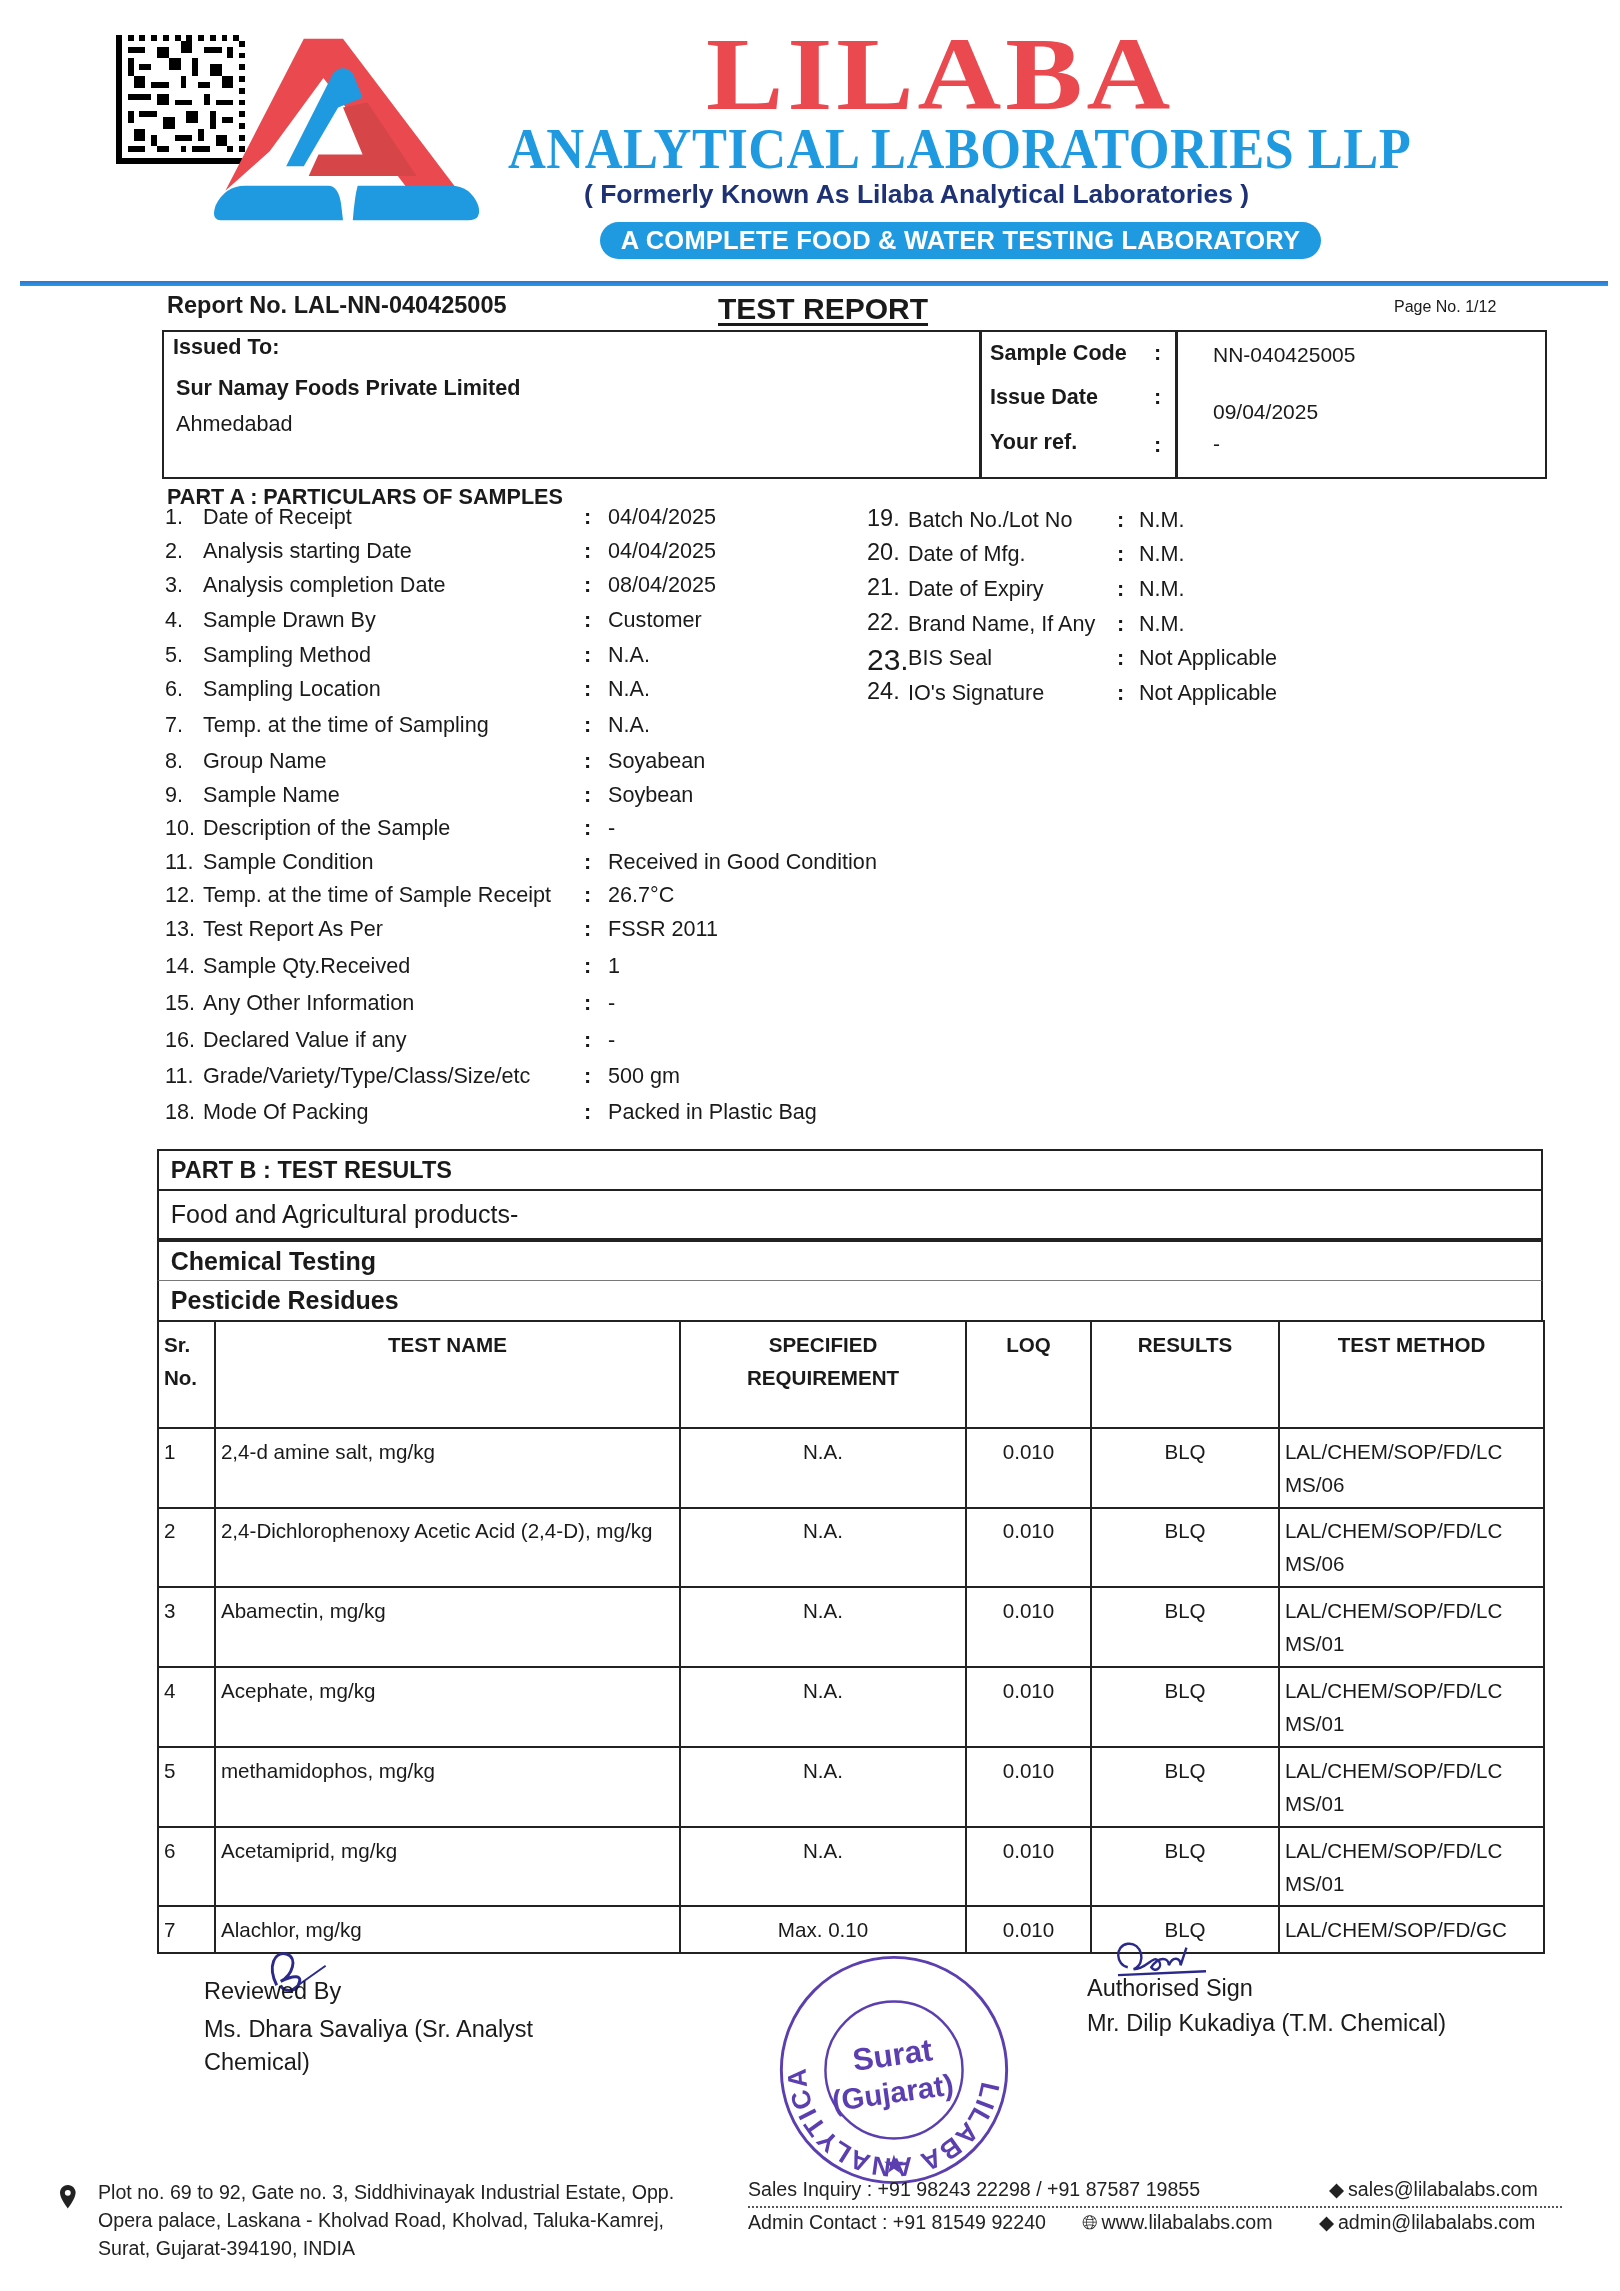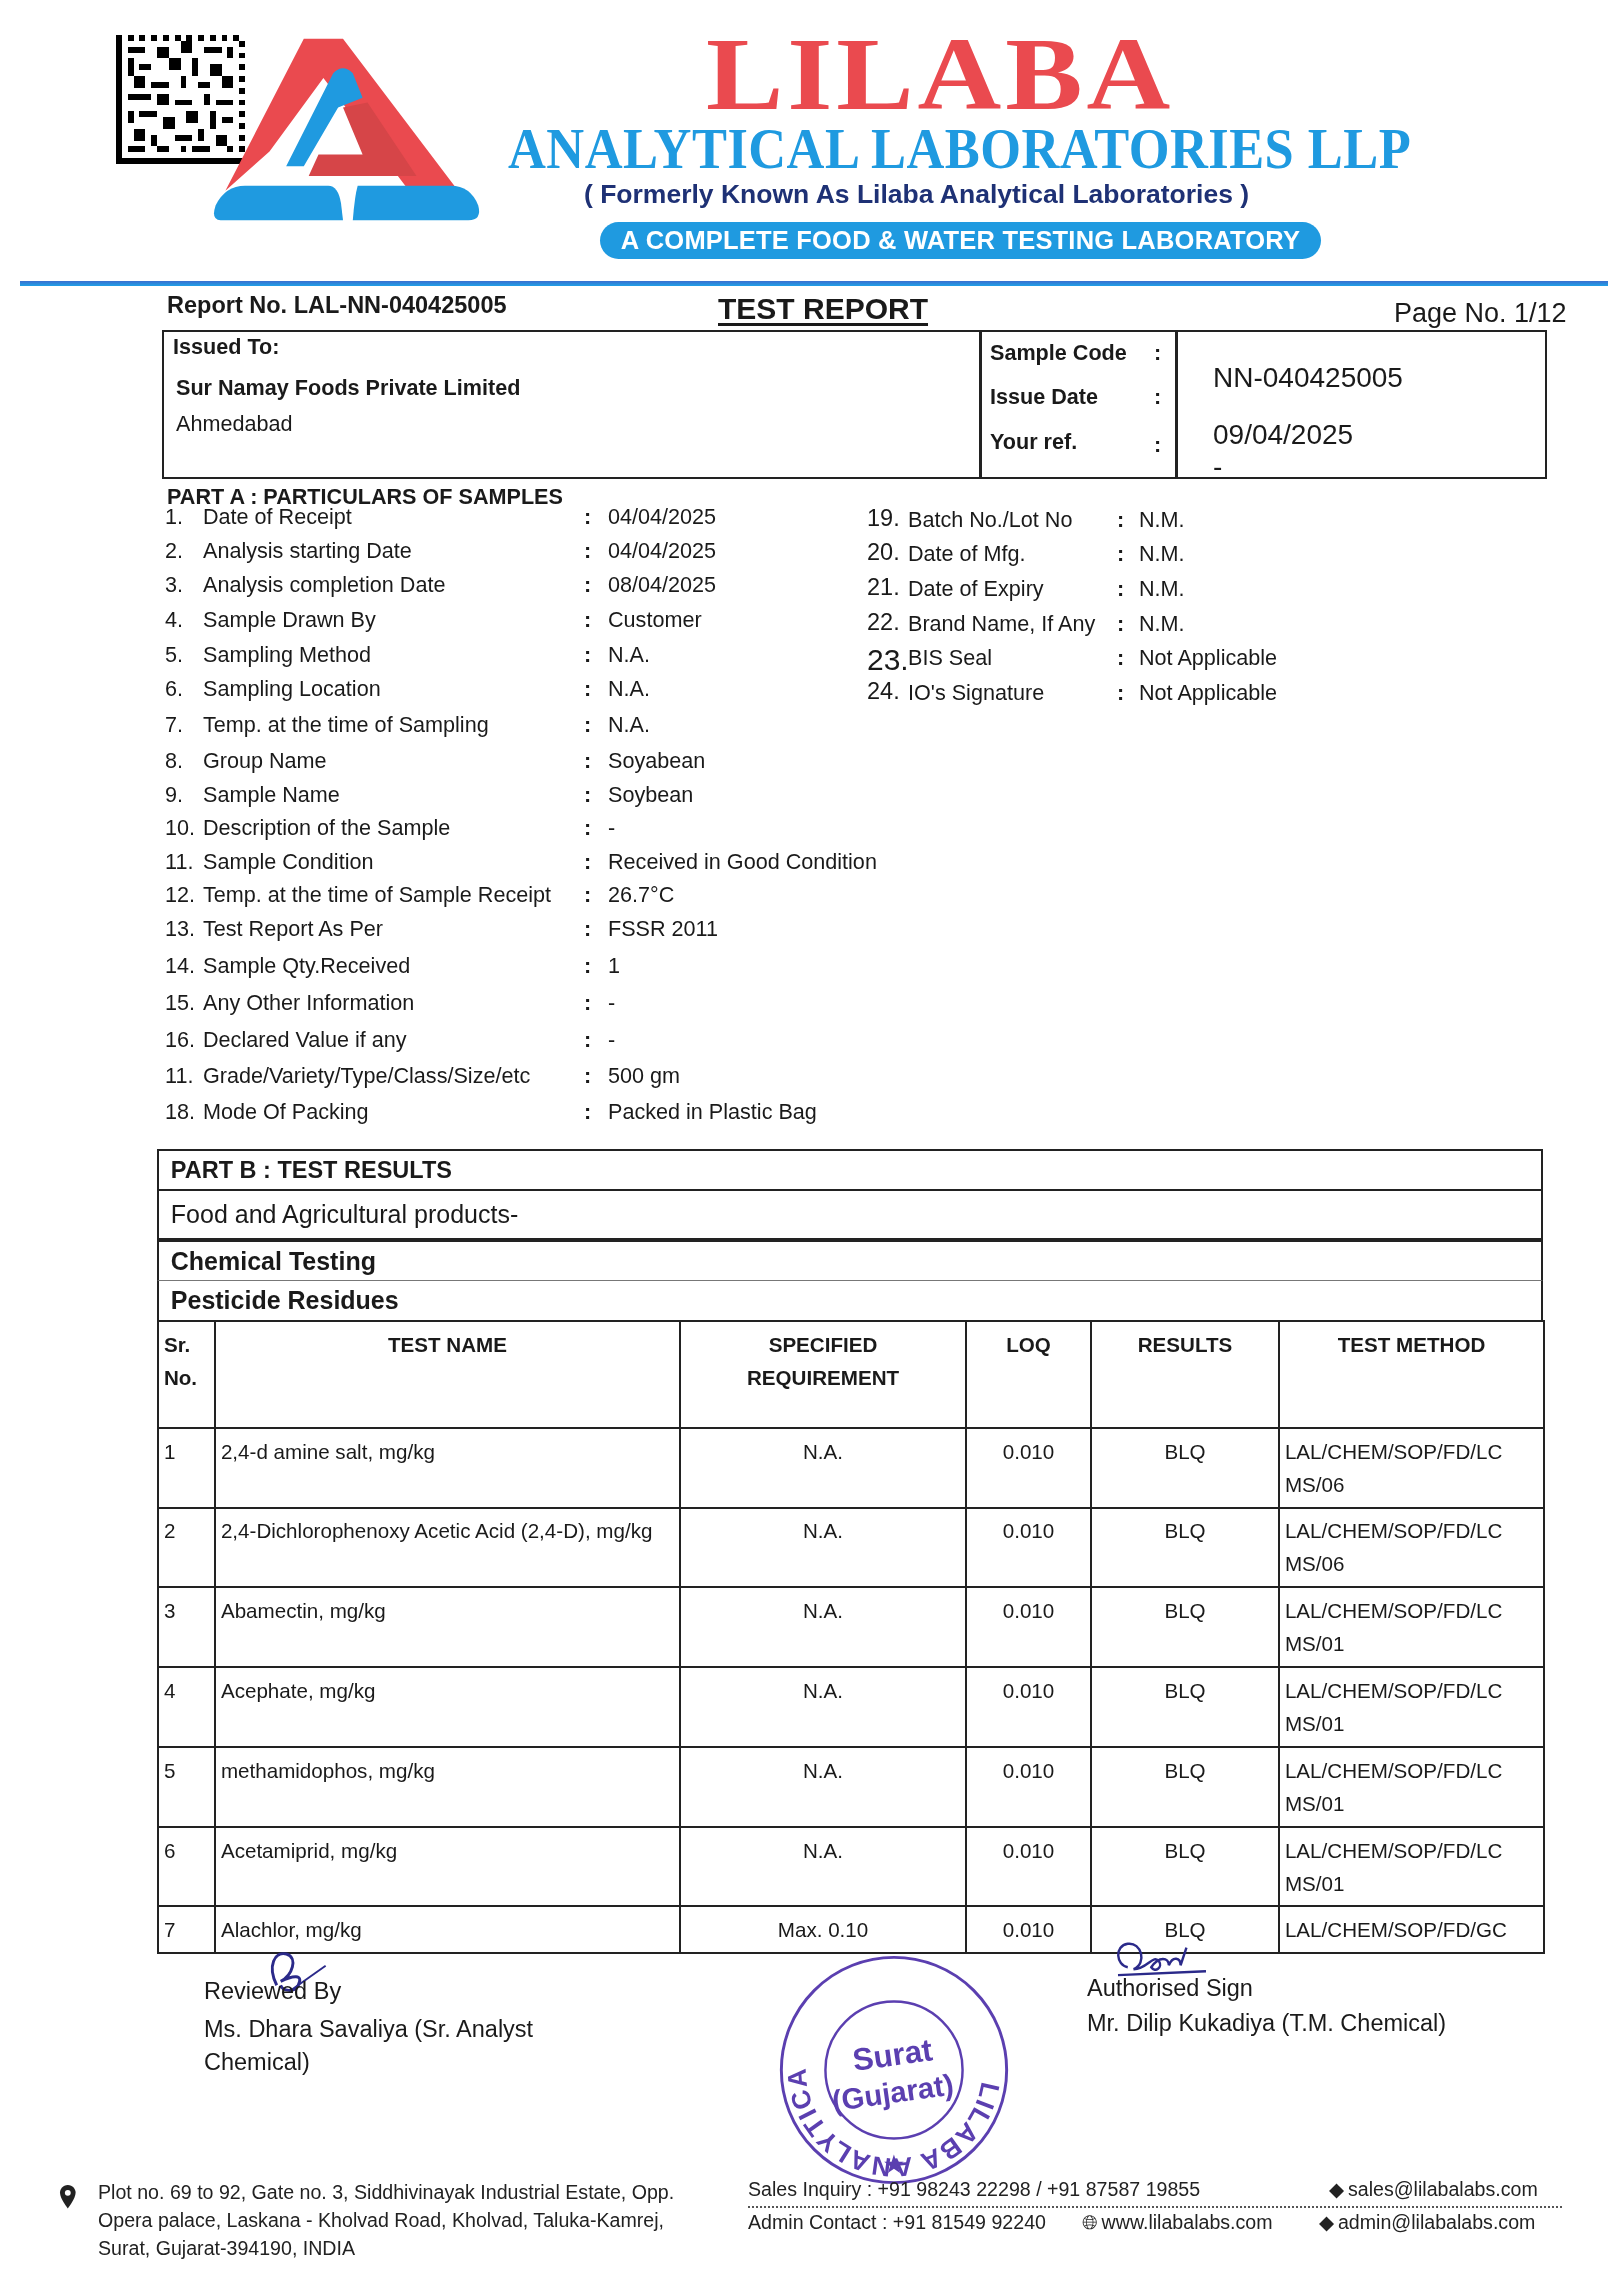--- a/index.html
+++ b/index.html
@@ -19,31 +19,31 @@
   .brand-former { left: 584px; top: 179px; font-weight: bold; font-size: 26.5px; color: #1e3175; }
   .brand-pill { left: 600px; top: 222px; width: 721px; height: 37px; border-radius: 18.6px;
                 background: #1f9ae0; color: #fff; font-weight: bold; font-size: 25.5px;
                 display: flex; align-items: center; justify-content: center; letter-spacing: 0.2px; }
   .blue-rule { left: 19.6px; top: 281px; width: 1588px; height: 4.9px; background: linear-gradient(#3a6fd0, #1fa0e6); }
 
   
   .report-no { left: 167px; top: 292px; font-weight: bold; font-size: 23.5px; }
   .report-title { left: 718px; top: 292px; font-weight: bold; font-size: 30px; text-decoration: underline;
                   text-decoration-thickness: 2.9px; text-underline-offset: 3.9px; }
-  .page-no { left: 1394px; top: 298px; font-size: 27px; }
+  .page-no { left: 1394px; top: 298px; font-size: 16px; }
 
   .issued-box { left: 162px; top: 330px; width: 1385px; height: 149px; border: 2.5px solid #222; box-sizing: border-box; }
   .issued-divider { left: 979px; top: 330px; width: 2.5px; height: 149px; background: #222; }
   .issued-divider2 { left: 1175px; top: 330px; width: 2.5px; height: 149px; background: #222; }
   .issued-label { left: 173px; top: 334px; font-weight: bold; font-size: 21.6px; }
   .issued-company { left: 176px; top: 375px; font-weight: bold; font-size: 21.6px; }
   .issued-city { left: 176px; top: 411px; font-size: 21.6px; }
   .meta-row { position: absolute; left: 990px; font-weight: bold; font-size: 21.6px; }
   .meta-colon { position: absolute; left: 1154px; font-weight: bold; font-size: 21.6px; }
-  .meta-val { position: absolute; left: 1213px; font-size: 28px; margin-top: 19px; }
+  .meta-val { position: absolute; left: 1213px; font-size: 21px; }
 
   
   .part-a-title { left: 167px; top: 484px; font-weight: bold; font-size: 21.6px; }
   .pa-row { position: absolute; font-size: 21.6px; white-space: nowrap; }
   .pa-num { position: absolute; }
   .pa-label { position: absolute; }
   .pa-colon { position: absolute; font-weight: bold; }
   .pa-val { position: absolute; }
   .section-row { position: absolute; left: 157px; width: 1386px; box-sizing: border-box;
                  border-left: 2.5px solid #222; border-right: 2.5px solid #222; border-bottom: 2.5px solid #222;

